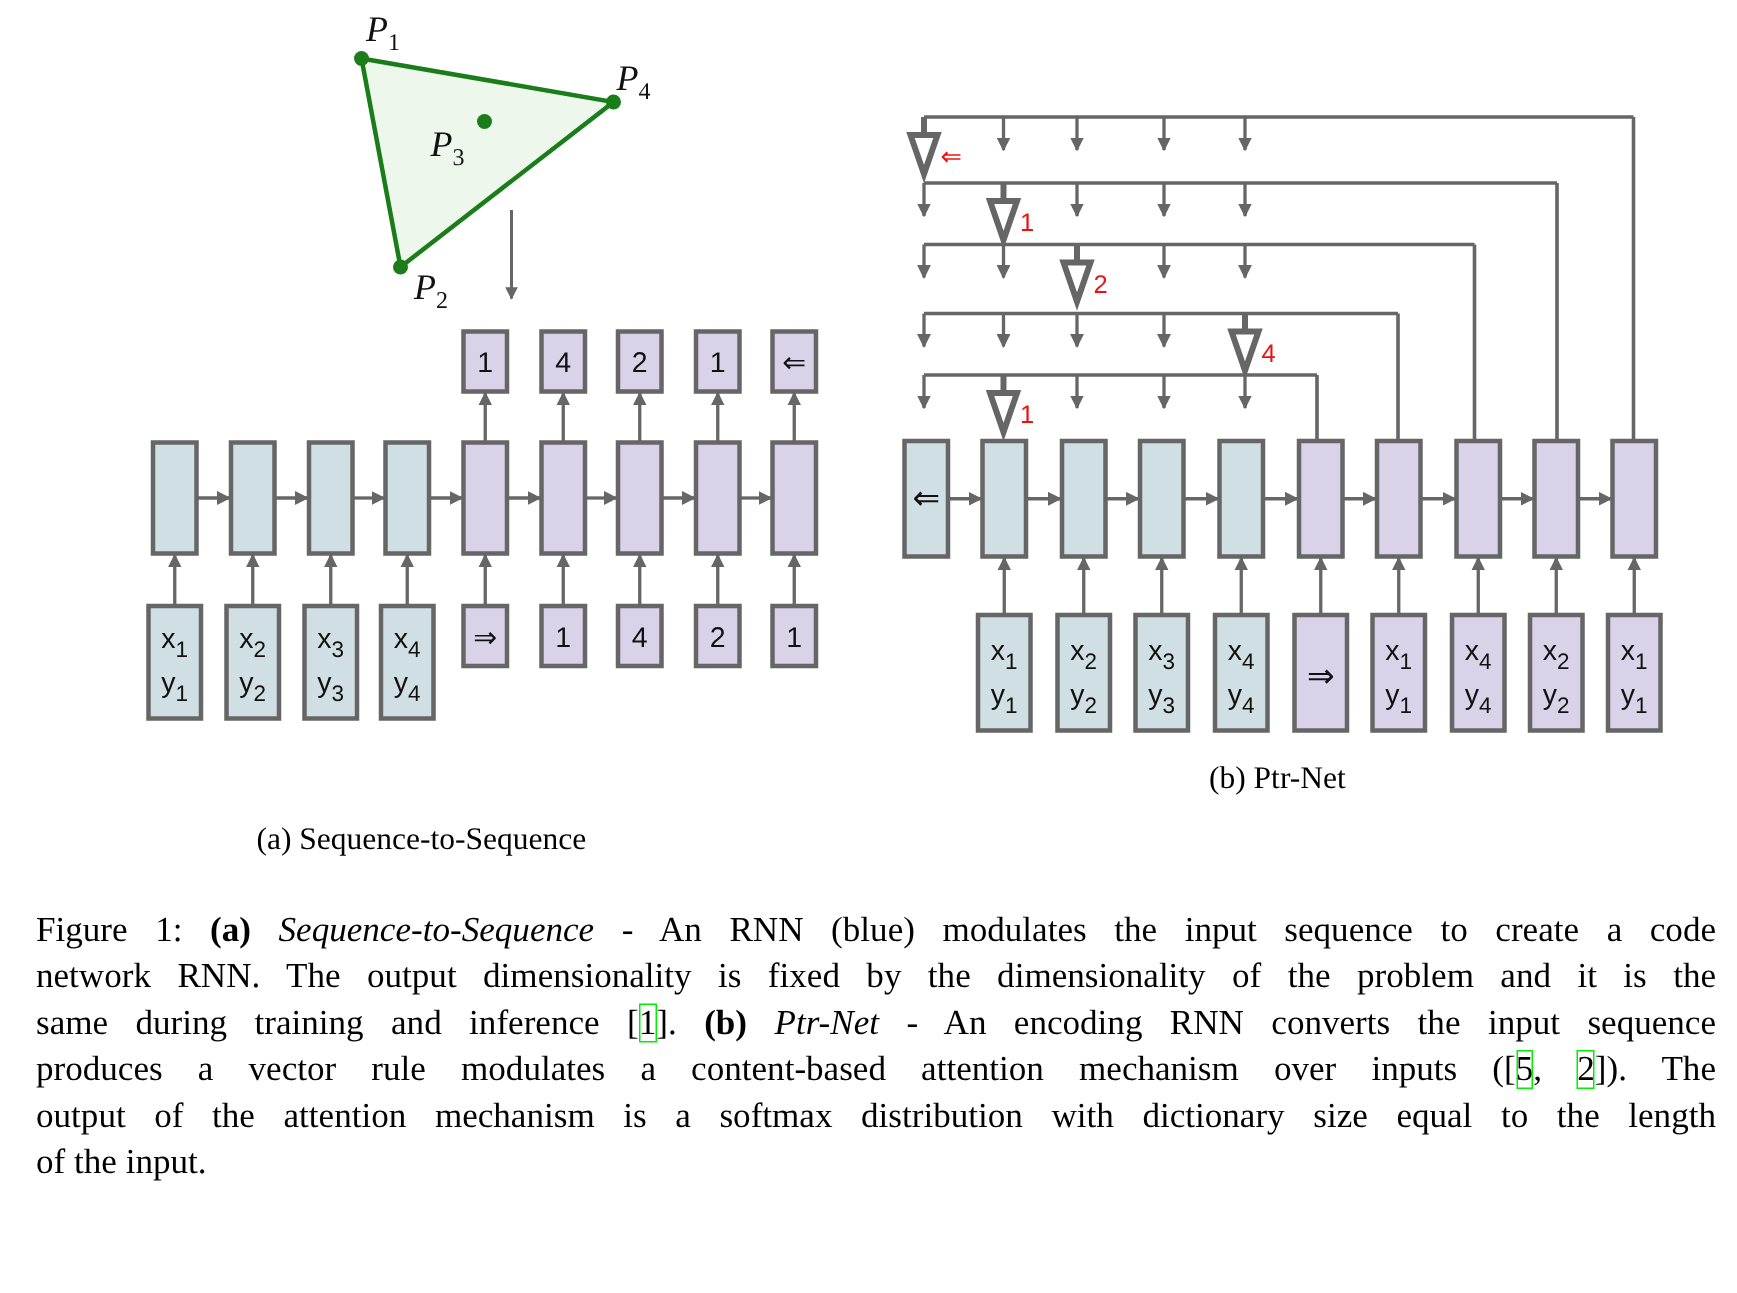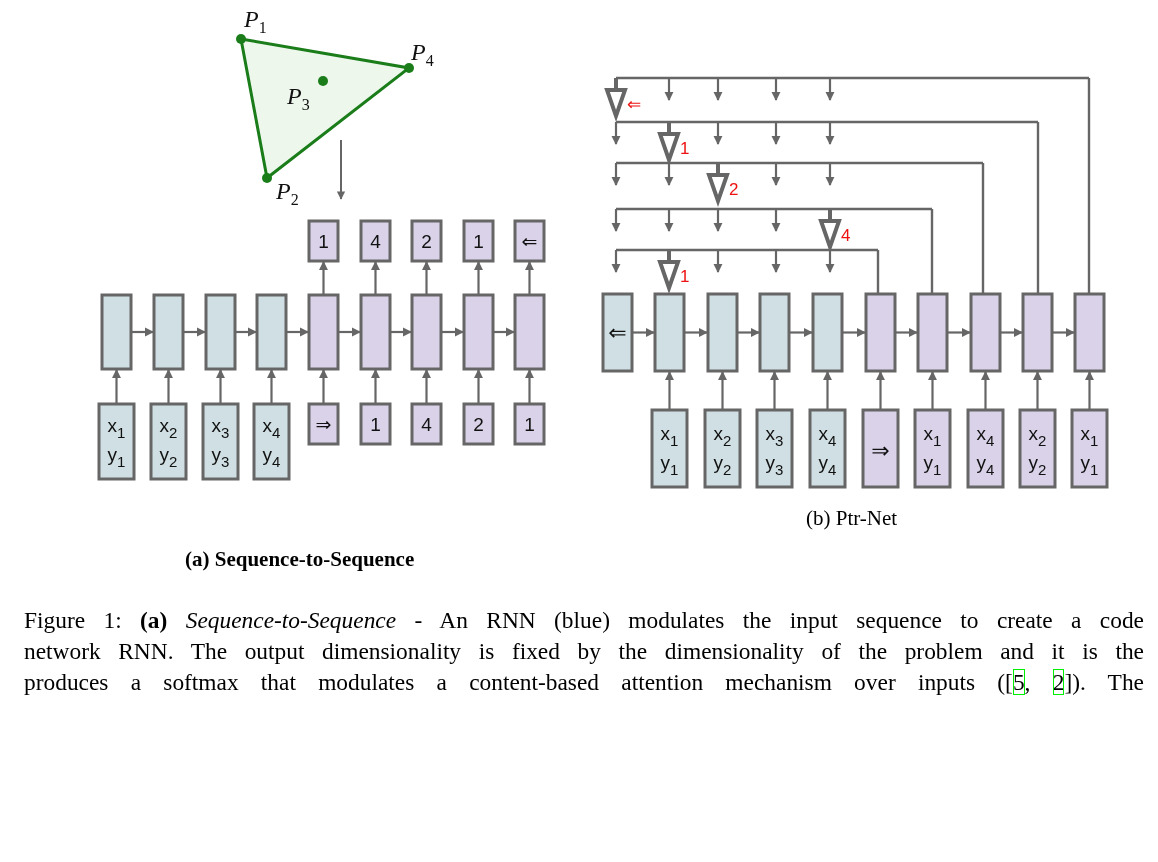--- a/index.html
+++ b/index.html
@@ -229,20 +229,23 @@
       <line x1="616" y1="250" x2="616" y2="272" stroke="#666666" stroke-width="2.2" marker-end="url(#ah)"></line>
       <line x1="669" y1="250" x2="669" y2="262" stroke="#666666" stroke-width="4"></line>
       <path d="M660,262 L678,262 L669,288 Z" fill="#fff" stroke="#666666" stroke-width="4" stroke-linejoin="miter"></path>
       <text x="680" y="282" font-size="17" class="red">1</text>
       <line x1="718" y1="250" x2="718" y2="272" stroke="#666666" stroke-width="2.2" marker-end="url(#ah)"></line>
       <line x1="776" y1="250" x2="776" y2="272" stroke="#666666" stroke-width="2.2" marker-end="url(#ah)"></line>
       <line x1="830" y1="250" x2="830" y2="272" stroke="#666666" stroke-width="2.2" marker-end="url(#ah)"></line>
     </g>
 </svg>
 
-<div class="subcap" style="left:185px; top:547px;font-weight:bold;">(a) Sequence-to-Sequence</div>
+<div class="subcap" style="left:171px; top:547px;">(a) Sequence-to-Sequence</div>
 <div class="subcap" style="left:806px; top:506px;">(b) Ptr-Net</div>
 
 <div id="caption">
     <span class="ln"><span>Figure 1: </span><span class="b">(a)</span><span> </span><span class="i">Sequence-to-Sequence</span><span> - An RNN (blue) modulates the input sequence to create a code</span></span>
     <span class="ln"><span>network RNN. The output dimensionality is fixed by the dimensionality of the problem and it is the</span></span>
-    <span class="ln"><span>produces a softmax that modulates a content-based attention mechanism over inputs ([</span><a class="cite">5</a><span>, </span><a class="cite">2</a><span>]).  The</span></span>
+    <span class="ln"><span>same during training and inference [</span><a class="cite">1</a><span>]. </span><span class="b">(b)</span><span> </span><span class="i">Ptr-Net</span><span> - An encoding RNN converts the input sequence</span></span>
+    <span class="ln"><span>produces a vector rule modulates a content-based attention mechanism over inputs ([</span><a class="cite">5</a><span>, </span><a class="cite">2</a><span>]).  The</span></span>
+    <span class="ln"><span>output of the attention mechanism is a softmax distribution with dictionary size equal to the length</span></span>
+    <span class="ln last"><span>of the input.</span></span>
   </div>
 
 </body></html>

